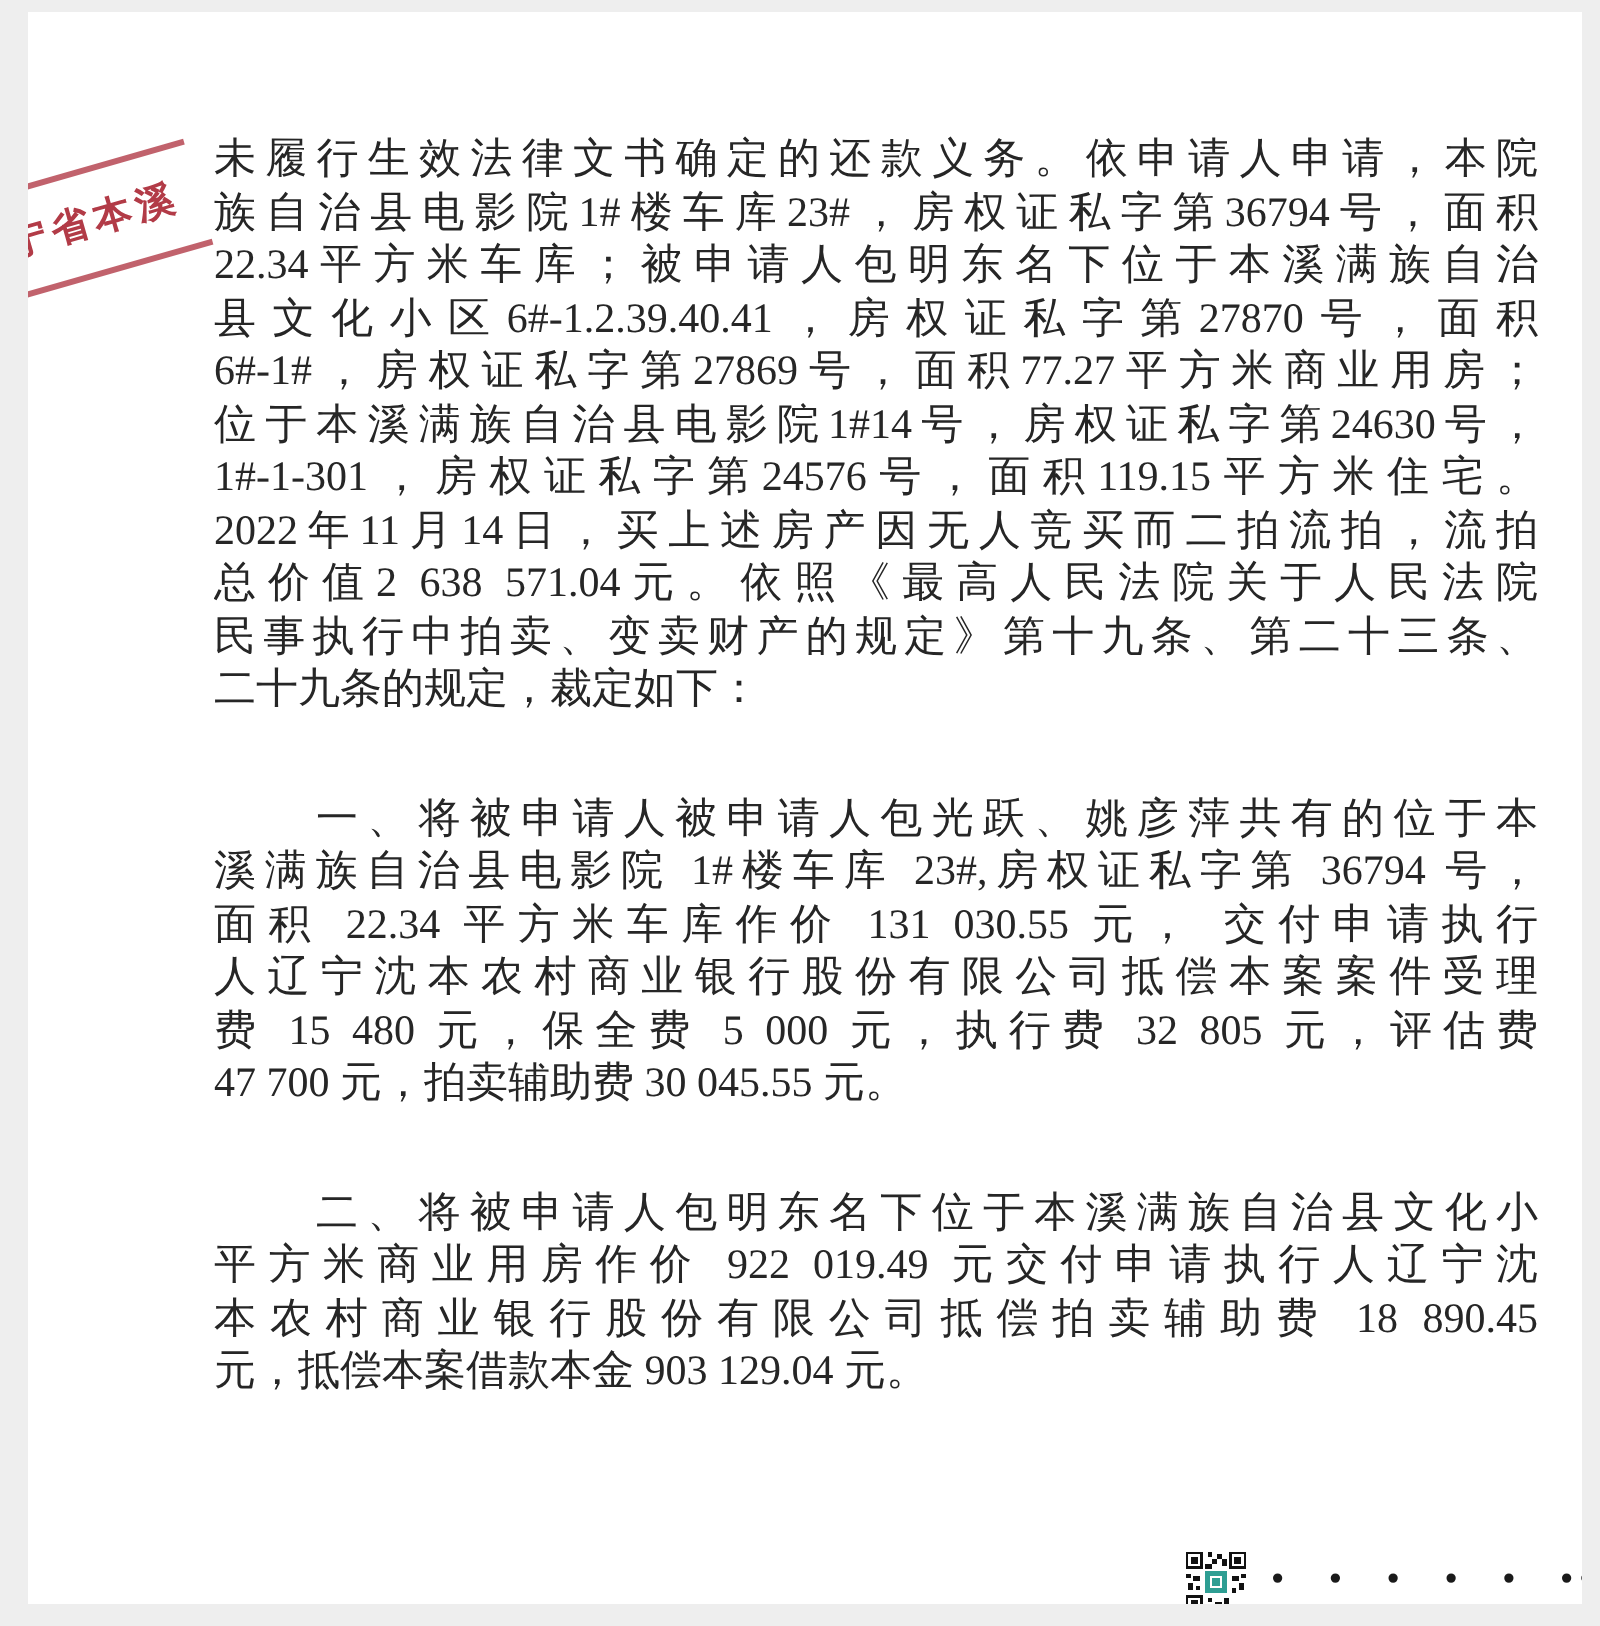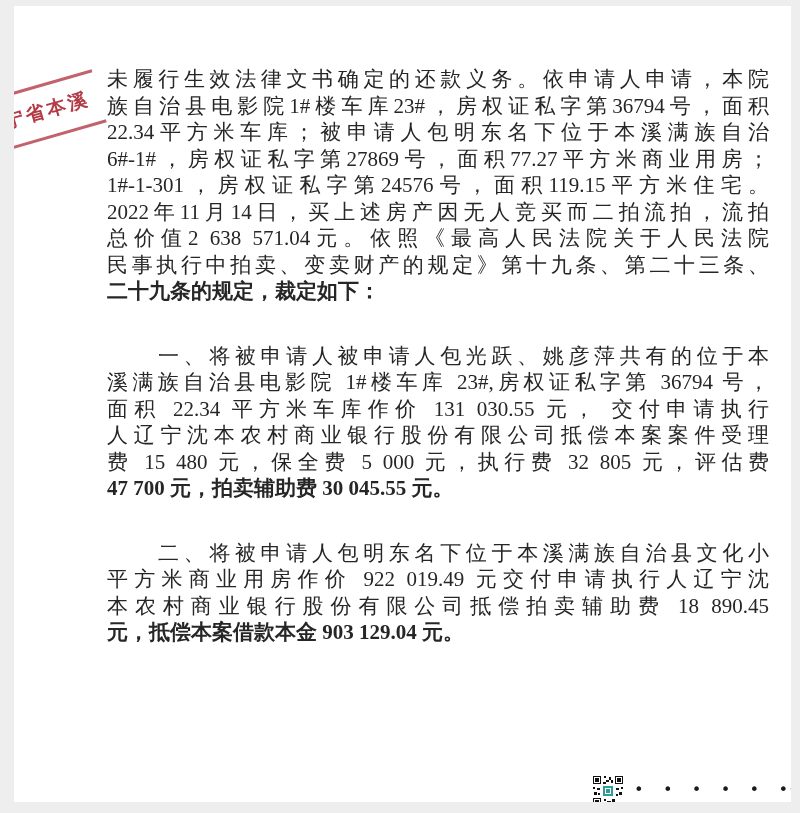--- a/index.html
+++ b/index.html
@@ -57,21 +57,20 @@
     white-space: nowrap;
     text-align: justify;
     text-align-last: justify;
     text-justify: inter-character;
     white-space: normal;
     overflow: hidden;
   }
   .line.no-just {
     text-align: center;
     text-align-last: left;
-    font-weight: bold;
   }
   .line.ind {
     text-indent: 51px;
     margin-top: 38px;
   }
   
   .qr {
     position: absolute;
     left: 579px;
     top: 770px;
@@ -97,21 +96,23 @@
   <div class="page">
 
     <div class="stamp">
       <span style="color: rgb(178, 59, 71);">辽宁省本溪</span>
     </div>
 
     <div class="text-block">
       <div class="line">未履行生效法律文书确定的还款义务。依申请人申请，本院</div>
       <div class="line">族自治县电影院1#楼车库23#，房权证私字第36794号，面积</div>
       <div class="line">22.34平方米车库；被申请人包明东名下位于本溪满族自治</div>
+      <div class="line">县文化小区6#-1.2.39.40.41，房权证私字第27870号，面积</div>
       <div class="line">6#-1#，房权证私字第27869号，面积77.27平方米商业用房；</div>
+      <div class="line">位于本溪满族自治县电影院1#14号，房权证私字第24630号，</div>
       <div class="line">1#-1-301，房权证私字第24576号，面积119.15平方米住宅。</div>
       <div class="line">2022年11月14日，买上述房产因无人竞买而二拍流拍，流拍</div>
       <div class="line">总价值2 638 571.04元。依照《最高人民法院关于人民法院</div>
       <div class="line">民事执行中拍卖、变卖财产的规定》第十九条、第二十三条、</div>
       <div class="line no-just">二十九条的规定，裁定如下：</div>
       <div class="line ind">一、将被申请人被申请人包光跃、姚彦萍共有的位于本</div>
       <div class="line">溪满族自治县电影院 1#楼车库 23#,房权证私字第 36794 号，</div>
       <div class="line">面积 22.34 平方米车库作价 131 030.55 元， 交付申请执行</div>
       <div class="line">人辽宁沈本农村商业银行股份有限公司抵偿本案案件受理</div>
       <div class="line">费 15 480 元，保全费 5 000 元，执行费 32 805 元，评估费</div>

